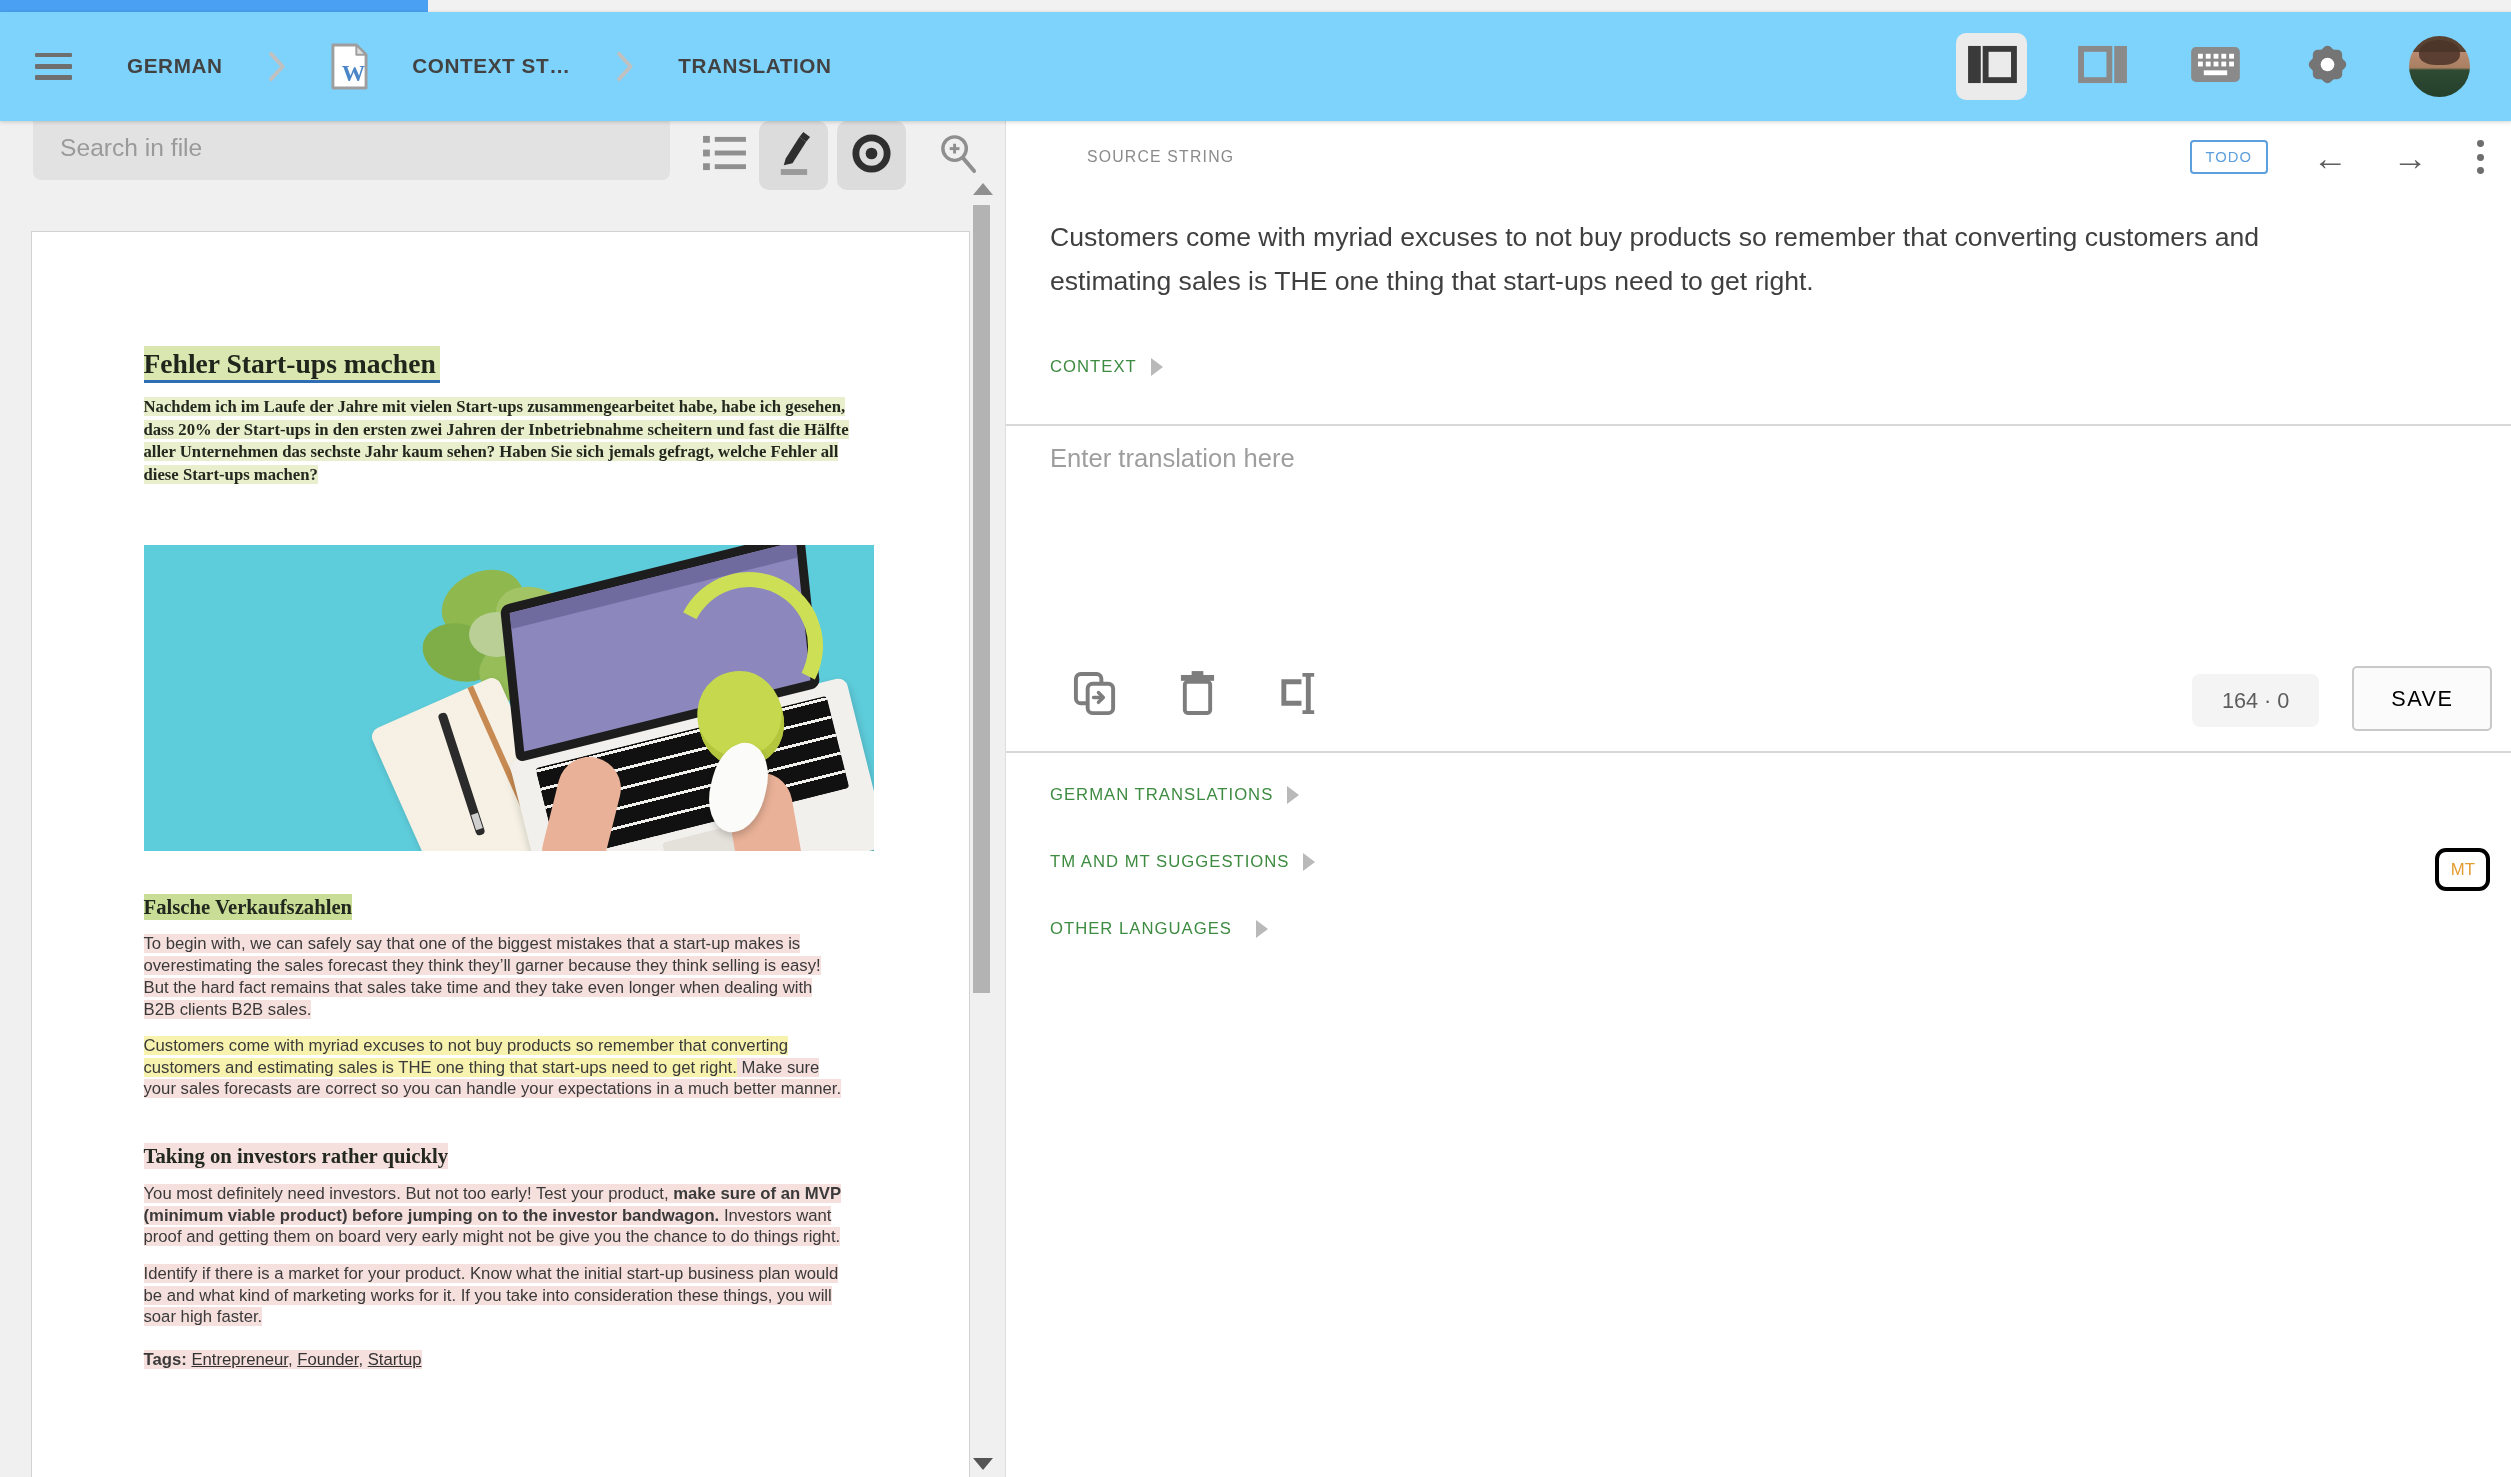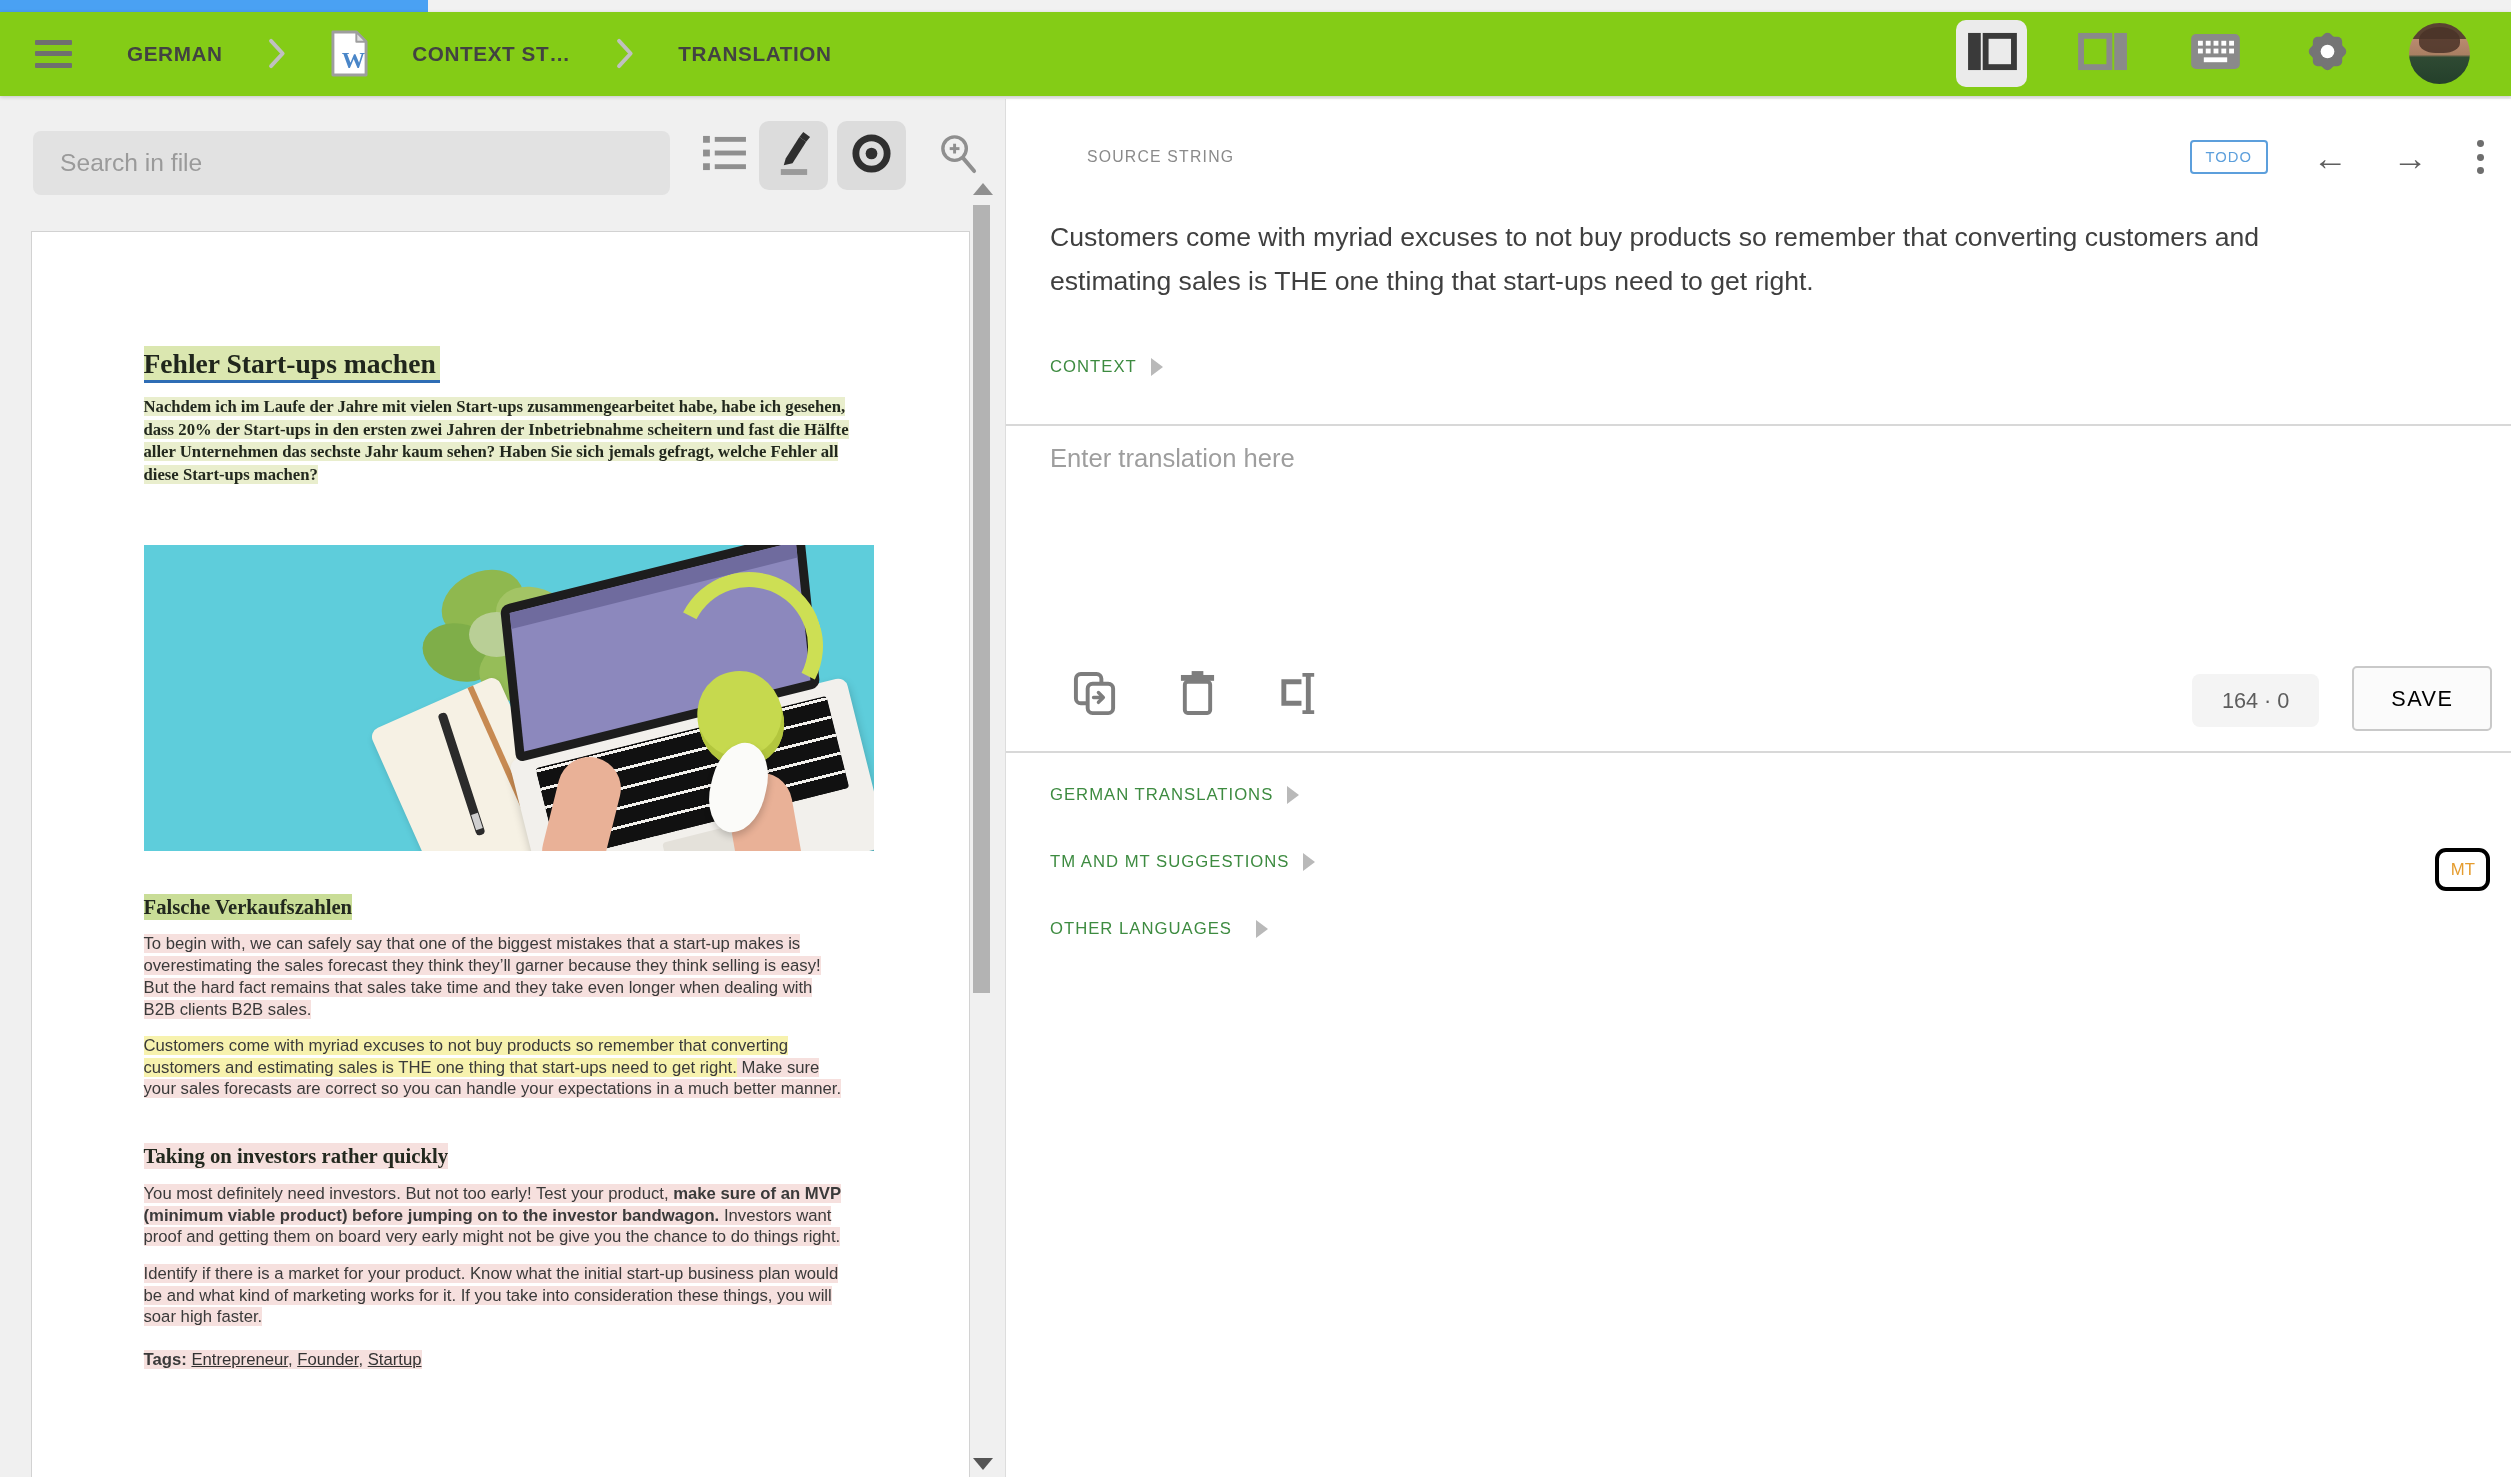--- a/index.html
+++ b/index.html
@@ -4,21 +4,21 @@
 <style>
   * { margin:0; padding:0; box-sizing:border-box; }
   html,body { width:2512px; height:1478px; overflow:hidden; background:#f0f0f0;
               font-family:"Liberation Sans", sans-serif; }
 
   
   .topstrip { position:absolute; left:0; top:0; width:2512px; height:11.8px; background:#f1f1f1; }
   .progress { position:absolute; left:0; top:0; width:428px; height:11.8px; background:#4aa1f3; }
 
   
-  .appbar { position:absolute; left:0; top:11.8px; width:2512px; height:84px; background:#84cc16;
+  .appbar { position:absolute; left:0; top:11.8px; width:2512px; height:109px; background:#7dd3fc;
             box-shadow:0 1px 3.9px rgba(0,0,0,.18); display:flex; align-items:center; z-index:30; }
   .hamburger { width:37px; height:27.6px; margin-left:35px; display:flex; flex-direction:column;
                justify-content:space-between; cursor:pointer; }
   .hamburger span { display:block; height:4.9px; border-radius:1px; background:#6f6f6f; }
   .crumbs { display:flex; align-items:center; gap:43px; margin-left:55px; }
   .crumb { font-size:20.7px; font-weight:bold; color:#424242; letter-spacing:0.6px; }
   .chev svg { display:block; }
   .docicon { position:relative; width:39px; height:49px; }
   .appbar-right { margin-left:auto; display:flex; align-items:center; gap:41px; margin-right:37px; }
   .iconbtn { width:71px; height:67px; display:flex; align-items:center; justify-content:center;
@@ -28,21 +28,21 @@
             background:linear-gradient(180deg,#594232 0%,#594232 26%,#b98a6f 27%,#a97f62 52%,#2f4a33 56%,#24402b 100%); }
   .avatar .hair { position:relative; top:3.9px; left:9.9px; width:41px; height:25.6px; border-radius:50% 50% 40% 40%;
                   background:#4a3328; opacity:.85; }
 
   
   .left-panel { position:absolute; left:0; top:99px; width:1005px; height:1379px; background:#f0f0f0; }
   .right-panel { position:absolute; left:1005px; top:99px; width:1507px; height:1379px; background:#fff;
                  border-left:1px solid #ddd; }
 
   
-  .search { position:absolute; left:32.5px; top:32px; width:637px; height:64px; background:#e2e2e2;
+  .search { position:absolute; left:32.5px; top:17px; width:637px; height:64px; background:#e2e2e2;
             border:none; border-radius:7.9px; font-size:24.6px; color:#a16207; padding:0 27.6px;
             font-family:"Liberation Sans", sans-serif; }
   .search::placeholder { color:#9a9a9a; }
   .tool { position:absolute; top:21.7px; width:69px; height:69px; border-radius:9.9px;
           display:flex; align-items:center; justify-content:center; }
   .tool.bg { background:#dcdcdc; }
 
   
   .page { position:absolute; left:30.5px; top:132px; width:939px; height:1247px; background:#fff;
           border:1px solid #d2d2d2; }

